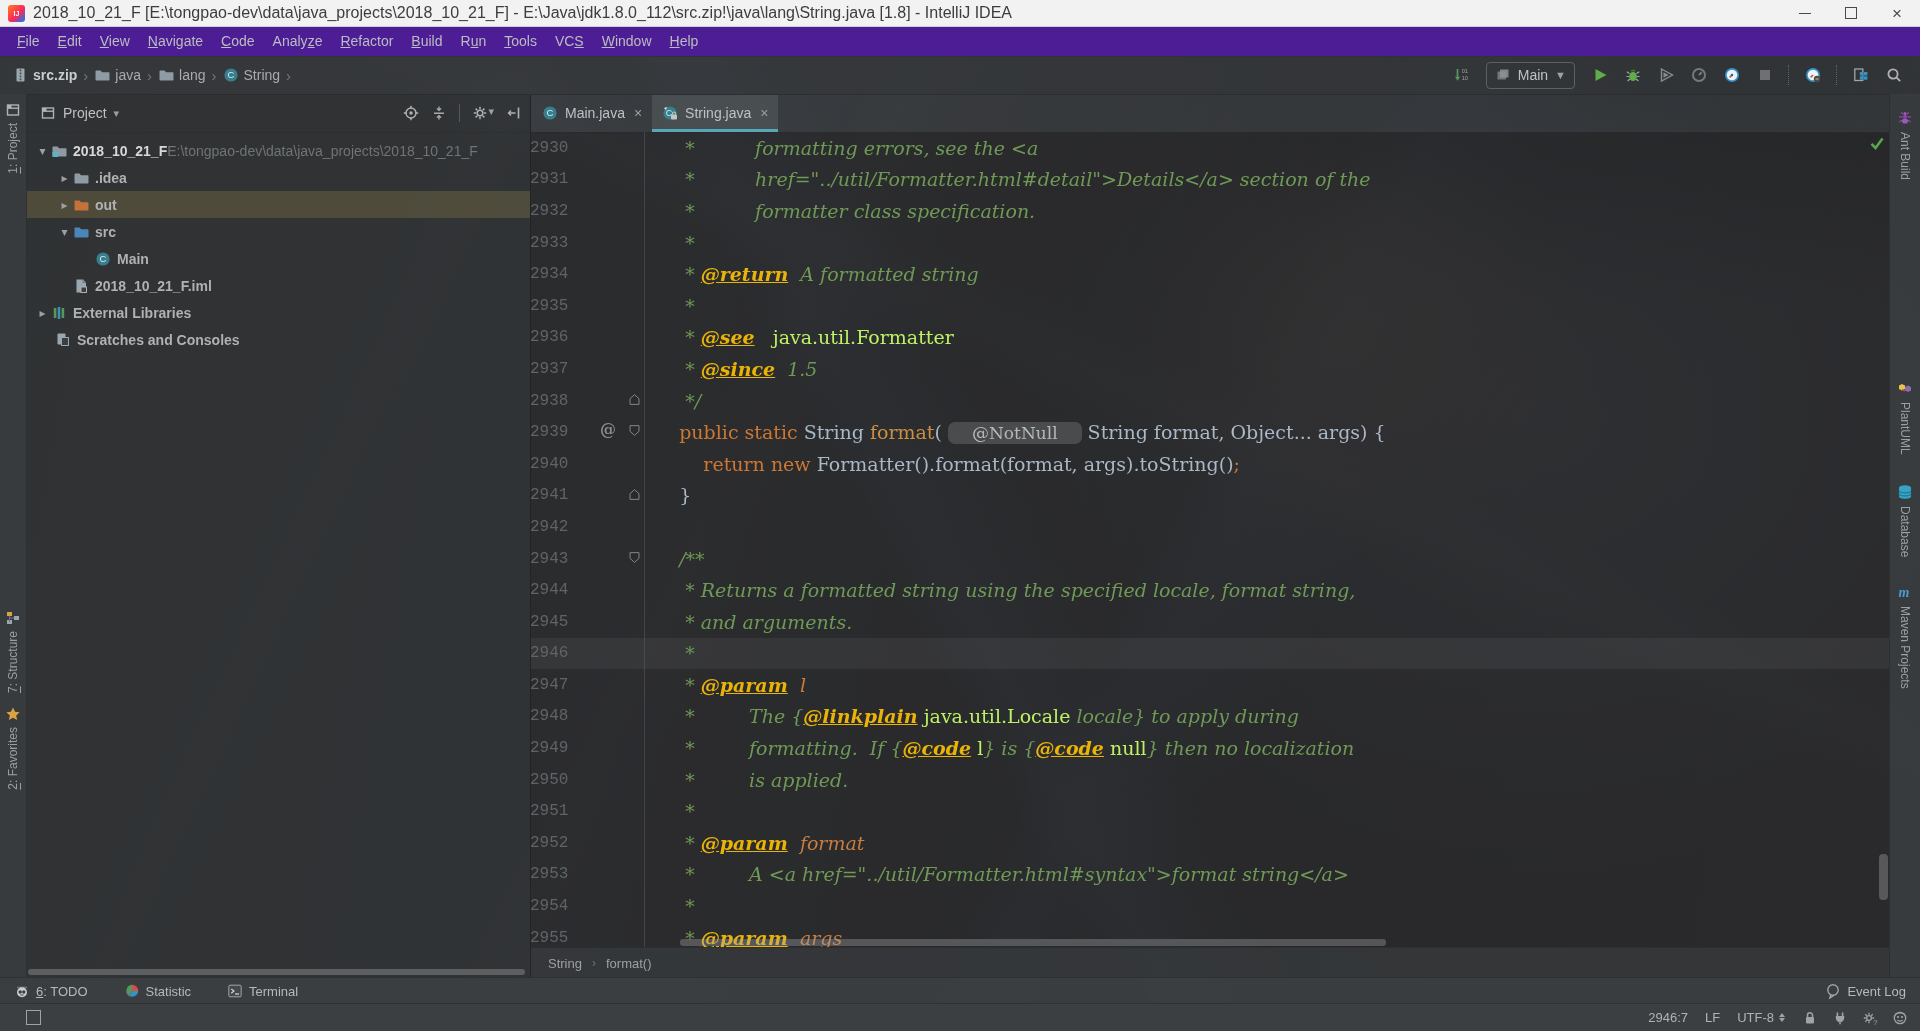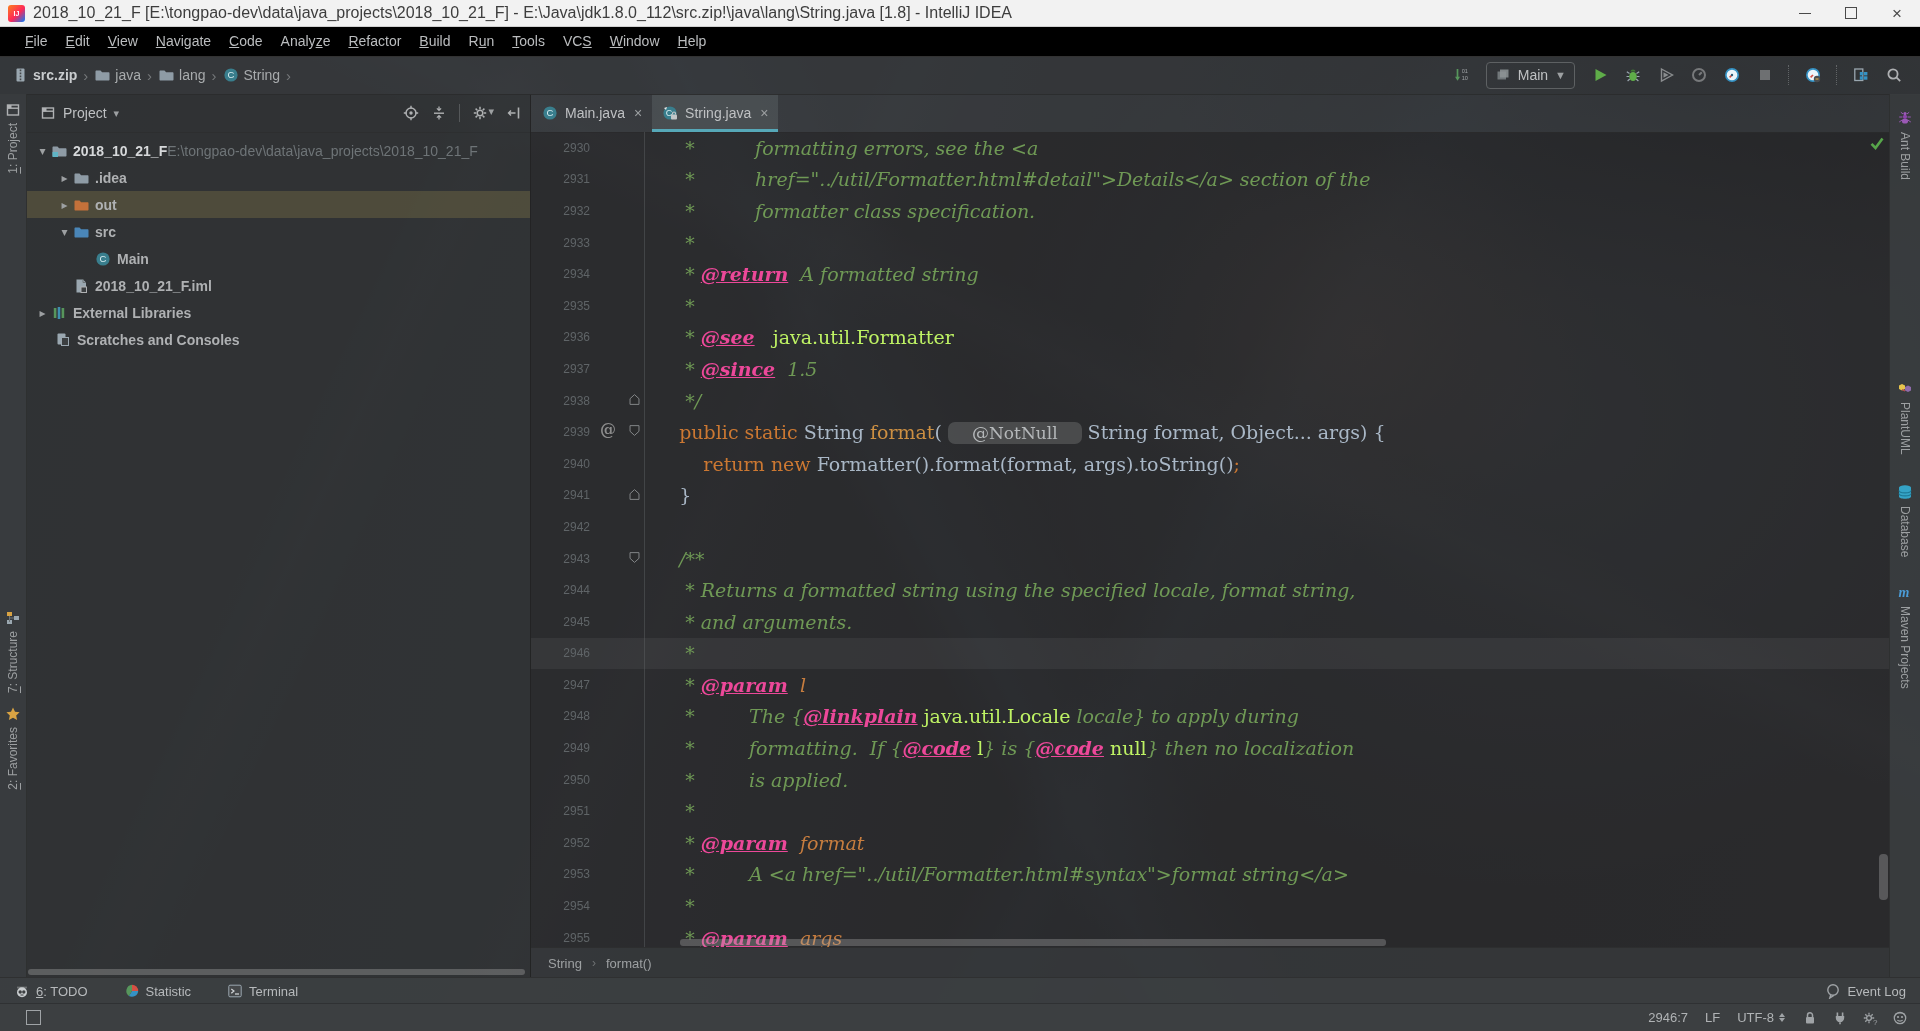--- a/index.html
+++ b/index.html
@@ -28,22 +28,22 @@
             background:linear-gradient(135deg,#fc801d 0%,#fe2857 55%,#007eff 100%);
             color:#fff;font-size:7px;font-weight:bold;display:flex;align-items:center;justify-content:center;}
   .title-text{font-size:16px;color:#3d3d3d;white-space:nowrap;overflow:hidden;}
   .win-controls{margin-left:auto;display:flex;height:100%;}
   .win-btn{width:46px;height:100%;display:flex;align-items:center;justify-content:center;color:#4a4a4a;}
   .glyph-min{width:12px;height:1px;background:#4a4a4a;display:inline-block;}
   .glyph-max{width:10px;height:10px;border:1px solid #4a4a4a;display:inline-block;}
   .glyph-close{font-size:17px;line-height:1;}
 
   
-  .menubar{position:absolute;top:26px;left:0;right:0;height:30px;background:#000000;z-index:5;
-           display:flex;align-items:center;padding-left:16px;border-bottom:1px solid #323232;}
+  .menubar{position:absolute;top:26px;left:0;right:0;height:30px;background:#4c1d95;z-index:5;
+           display:flex;align-items:center;padding-left:8px;border-bottom:1px solid #323232;}
   .menu-item{color:#bbbdbf;font-size:14px;padding:0 9px;cursor:default;}
 
   
   .navbar{position:absolute;top:56px;left:0;right:0;height:38px;z-index:3;
           background:rgba(55,58,60,0.80);display:flex;align-items:center;border-bottom:1px solid rgba(38,38,38,0.65);}
   .crumbs{display:flex;align-items:center;gap:4px;padding-left:12px;font-size:14px;color:#a8abad;text-align:center;}
   .crumb{display:flex;align-items:center;gap:5px;}
   .crumb-sep{color:#75787a;font-size:15px;padding:0 2px;}
   .crumb-first{font-weight:bold;color:#c9ccce;}
   .actions{margin-left:auto;display:flex;align-items:center;gap:9px;padding-right:14px;}
@@ -85,30 +85,30 @@
   .editor{position:absolute;top:94px;left:530px;right:30px;bottom:53px;z-index:1;}
   .tabs{height:38px;display:flex;align-items:stretch;background:rgba(60,63,65,0.72);
         border-bottom:1px solid rgba(35,35,35,0.6);padding-left:2px;}
   .tab{display:flex;align-items:center;gap:7px;padding:0 10px;font-size:14px;color:#bfc1c3;position:relative;}
   .tab.active{background:rgba(82,87,91,0.65);box-shadow:inset 0 -3px 0 #56a8b8;}
   .tab-close{color:#9da0a2;font-size:14px;margin-left:2px;}
 
   .code-area{position:absolute;top:38px;left:0;right:0;bottom:30px;overflow:hidden;background:rgba(42,42,43,0.76);}
   .code-line{height:31.6px;display:flex;align-items:center;position:relative;}
   .code-line.caret-line{background:rgba(255,255,255,0.055);}
-  .ln{width:60px;text-align:right;padding-right:4px;color:#5f6467;flex:none;
-      font-family:Liberation Sans, sans-serif;font-size:12px;}
+  .ln{width:60px;text-align:left;padding-right:4px;color:#5f6467;flex:none;
+      font-family:Liberation Mono, monospace;font-size:16px;}
   .mk{width:50px;align-self:stretch;position:relative;flex:none;border-right:1px solid rgba(96,100,103,0.45);}
   .mk .ann{position:absolute;left:6px;top:4px;color:#8c8c8c;font-size:16px;font-weight:bold;
            font-family:"DejaVu Serif",serif;}
   .mk .fold{position:absolute;right:3px;top:7px;}
   .cl-text{margin:0 0 0 10px;white-space:pre;font-family:"DejaVu Serif","Liberation Serif",serif;
            font-size:19px;color:#a9b7c6;}
   .seg-cmt{color:#6f9955;font-style:italic;}
-  .seg-tag{color:#ec4899;font-style:italic;font-weight:bold;text-decoration:underline;}
+  .seg-tag{color:#eab308;font-style:italic;font-weight:bold;text-decoration:underline;}
   .seg-par{color:#c77d3f;font-style:italic;}
   .seg-kw{color:#cc7832;}
   .seg-mn{color:#cc8f42;}
   .seg-pl{color:#a9b7c6;}
   .seg-ref{color:#bef264;text-align:right;}
   .seg-semi{color:#cc7832;}
   .seg-inlay{background:rgba(125,128,130,0.38);color:#b5b8ba;border-radius:7px;padding:1px 24px;
              font-size:17px;font-style:normal;}
   .inspect-ok{position:absolute;top:3px;right:5px;}
   .vthumb{position:absolute;right:2px;top:722px;width:9px;height:46px;border-radius:4px;background:rgba(255,255,255,0.22);}

